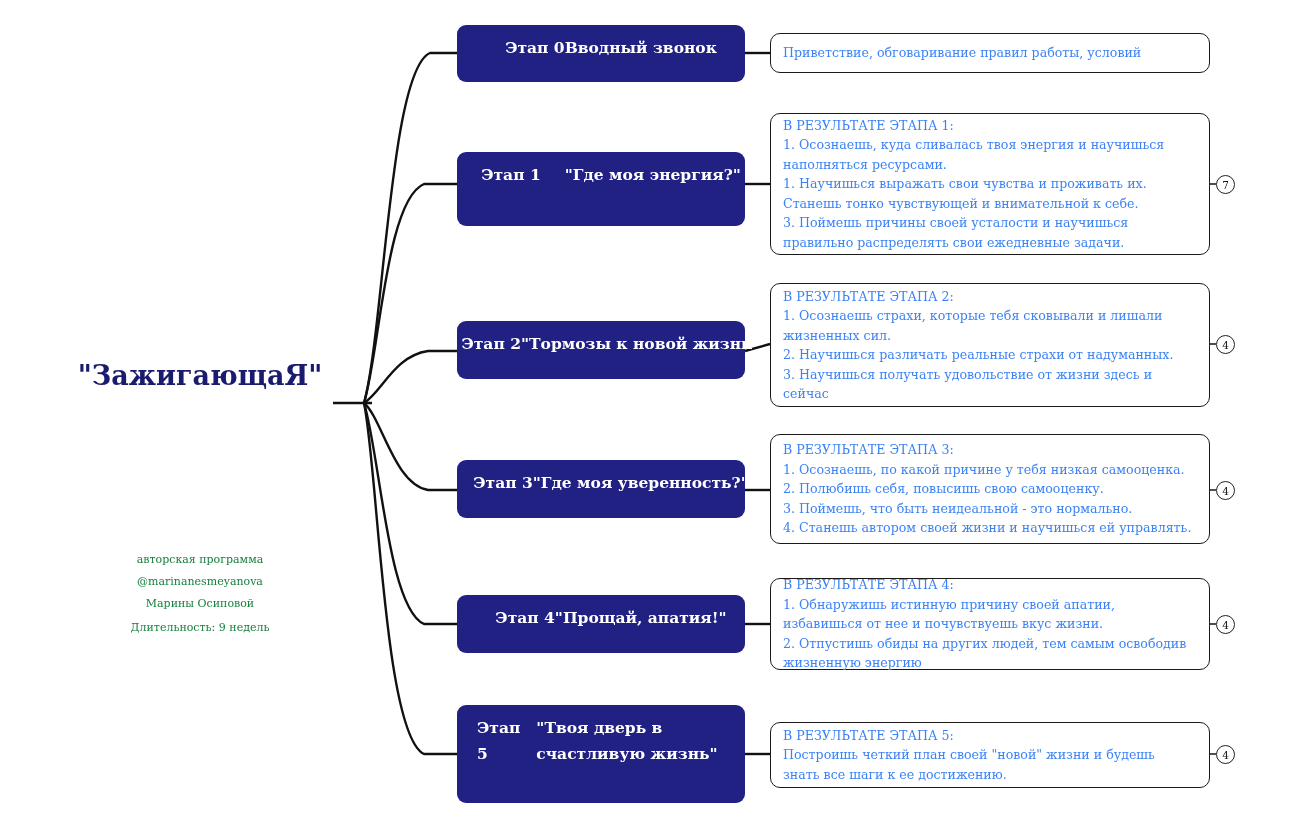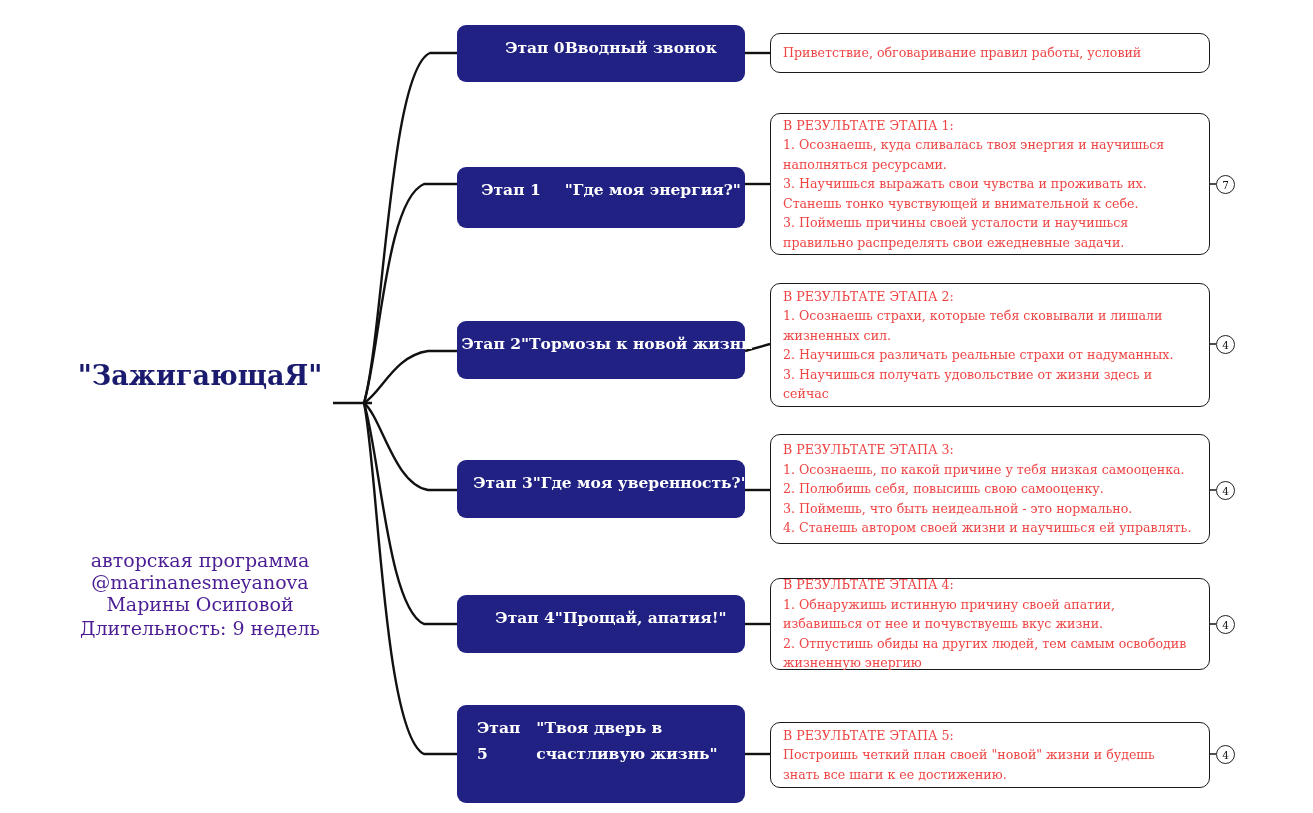--- a/index.html
+++ b/index.html
@@ -39,22 +39,22 @@
     color: #1a1a6e;
     letter-spacing: 0px;
     white-space: nowrap;
   }
   .root-meta {
     position: absolute;
     left: 40px;
     width: 320px;
     text-align: center;
     font-family: "DejaVu Serif", "Liberation Serif", serif;
-    font-size: 19px;
-    color: #4c1d95;
+    font-size: 11px;
+    color: #15803d;
     line-height: 22px;
   }
   #root-credits { top: 549px; }
   #root-duration { top: 617px; }
 
   
   .stage-box {
     position: absolute;
     box-sizing: border-box;
     background: #212184;
@@ -83,21 +83,21 @@
   
   .desc-box {
     position: absolute;
     box-sizing: border-box;
     background: #ffffff;
     border: 1.6px solid #1a1a1a;
     border-radius: 10px;
     font-family: "DejaVu Serif", "Liberation Serif", serif;
     font-size: 12.6px;
     line-height: 19.5px;
-    color: #ef4444;
+    color: #3b82f6;
     padding: 7px 12px 7px 12px;
     left: 770px;
     width: 440px;
     display: flex;
     flex-direction: column;
     justify-content: center;
   }
   .desc-box .desc-line {
     display: block;
   }
@@ -165,29 +165,29 @@
   <div class="root-meta" id="root-duration">Длительность: 9 недель</div>
 
   <div class="stage-box" style="top:25px; height:57px;">
     <span class="stage-line">Этап 0</span>
     <span class="stage-line">Вводный звонок</span>
   </div>
   <div class="desc-box" style="top:33px; height:40px;">
     <span class="desc-line">Приветствие, обговаривание правил работы, условий</span>
   </div>
 
-  <div class="stage-box" style="top:167px; height:61px;gap:24px;">
+  <div class="stage-box" style="top:152px; height:74px;gap:24px;">
     <span class="stage-line">Этап 1</span>
     <span class="stage-line">"Где моя энергия?"</span>
   </div>
   <div class="desc-box" style="top:113px; height:142px;">
     <span class="desc-line">В РЕЗУЛЬТАТЕ ЭТАПА 1:</span>
     <span class="desc-line">1. Осознаешь, куда сливалась твоя энергия и научишься</span>
     <span class="desc-line">наполняться ресурсами.</span>
-    <span class="desc-line">3. Научишься выражать свои чувства и проживать их.</span>
+    <span class="desc-line">1. Научишься выражать свои чувства и проживать их.</span>
     <span class="desc-line">Станешь тонко чувствующей и внимательной к себе.</span>
     <span class="desc-line">3. Поймешь причины своей усталости и научишься</span>
     <span class="desc-line">правильно распределять свои ежедневные задачи.</span>
   </div>
   <div class="count-badge" style="left:1216px; top:175px;">7</div>
 
   <div class="stage-box" style="top:321px; height:58px;">
     <span class="stage-line">Этап 2</span>
     <span class="stage-line">"Тормозы к новой жизни"</span>
   </div>

